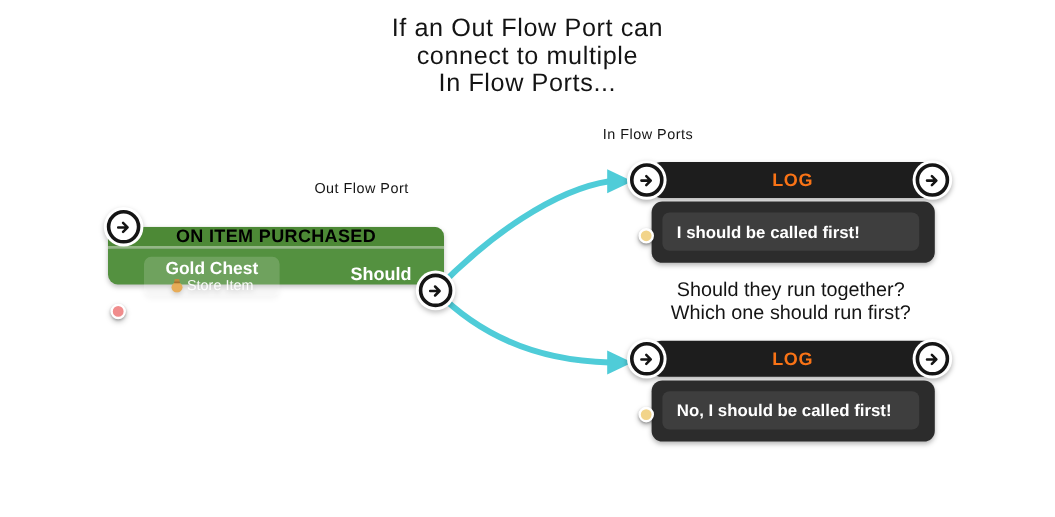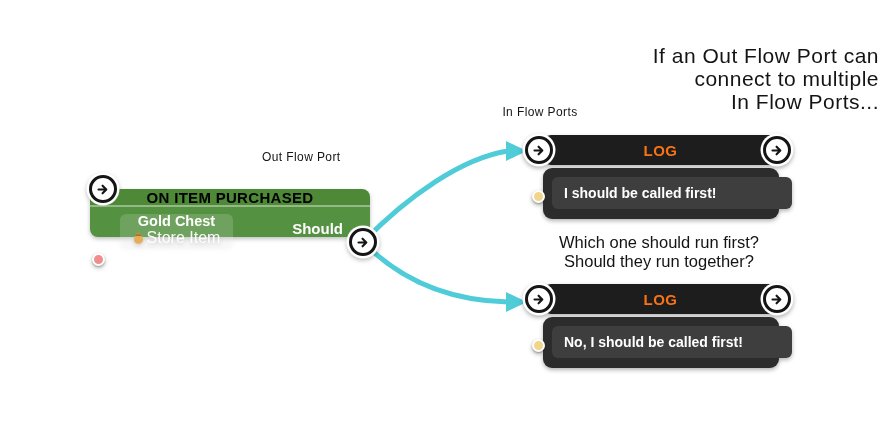--- a/index.html
+++ b/index.html
@@ -21,25 +21,24 @@
     position:relative;
     width:879px;height:431px;
     background:#ffffff;
     overflow:hidden;
     font-family:"Liberation Sans", sans-serif;
     color:var(--text-dark);
   }
   
   .title{
     position:absolute;left:0;top:12px;width:879px;
-    text-align:right;
+    text-align:center;
     font-size:21px;line-height:23px;
     letter-spacing:.5px;
     color:#141414;
-    margin-top:32px;
   }
   .label{
     position:absolute;
     font-size:12px;letter-spacing:.4px;color:#141414;
     white-space:nowrap;
   }
   .label-inflow{left:440px;top:105px;width:200px;text-align:center;}
   .label-outflow{left:262px;top:150px;width:200px;text-align:left;}
   .question{
     position:absolute;left:489px;top:233px;width:340px;
@@ -79,38 +78,38 @@
     height:30px;background:var(--event-node-body);
     border-radius:0 0 8px 8px;position:relative;
   }
   .param-chip{
     position:absolute;left:30px;top:7px;width:113px;height:33px;
     background:rgba(255,255,255,.16);border-radius:6px;
     display:flex;flex-direction:column;align-items:center;justify-content:center;
     color:#fff;line-height:1.05;
   }
   .param-name{font-weight:bold;font-size:14.5px;}
-  .param-type{font-size:16px;display:flex;align-items:center;gap:3px;opacity:.95;}
+  .param-type{font-size:12px;display:flex;align-items:center;gap:3px;opacity:.95;}
   .event-out-label{
     position:absolute;left:178px;top:13px;width:75px;text-align:right;
     color:#fff;font-weight:bold;font-size:15px;
   }
   
   .log-node{width:237px;height:84px;filter:drop-shadow(0 2px 2px rgba(0,0,0,.3));}
   .log-node .header{
     height:30px;background:var(--log-node-header);border-radius:9px;
     display:flex;align-items:center;justify-content:center;
     color:#f97316;font-weight:bold;font-size:15px;letter-spacing:.5px;
   }
   .log-node .body{
     position:absolute;left:1px;top:33px;width:236px;height:51px;
     background:var(--log-node-body);border-radius:9px;
   }
   .log-message{
-    position:absolute;left:10px;top:42px;width:240px;height:32px;
+    position:absolute;left:10px;top:42px;width:214px;height:32px;
     background:var(--log-message-box);border-radius:6px;
     display:flex;align-items:center;
     padding-left:12px;
     color:#fff;font-weight:bold;font-size:14px;white-space:nowrap;
   }
   .port-in{left:-17px;top:1px;}
   .port-out{left:221px;top:1px;}
   .event-node .port-header-in{left:-1px;top:-14px;}
   .event-node .port-event-out{left:259px;top:39px;}
   .event-node .data-port{left:2px;top:46px;background:var(--data-port-pink);}
@@ -123,22 +122,22 @@
 
   <div class="title">
     <div>If an Out Flow Port can</div>
     <div>connect to multiple</div>
     <div>In Flow Ports...</div>
   </div>
 
   <div class="label label-inflow">In Flow Ports</div>
   <div class="label label-outflow">Out Flow Port</div>
   <div class="question">
+    <div>Should they run together?</div>
     <div>Which one should run first?</div>
-    <div>Should they run together?</div>
   </div>
 
   <svg class="wires" width="879" height="431" viewBox="0 0 879 431">
     <path class="wire" d="M 363 242 C 408 196, 462 158, 508 151"></path>
     <polygon class="wire-head" points="506,141 527,151 506,161"></polygon>
     <path class="wire" d="M 363 242 C 408 288, 462 301, 508 302"></path>
     <polygon class="wire-head" points="506,292 527,302 506,312"></polygon>
   </svg>
 
   <div class="node event-node">

